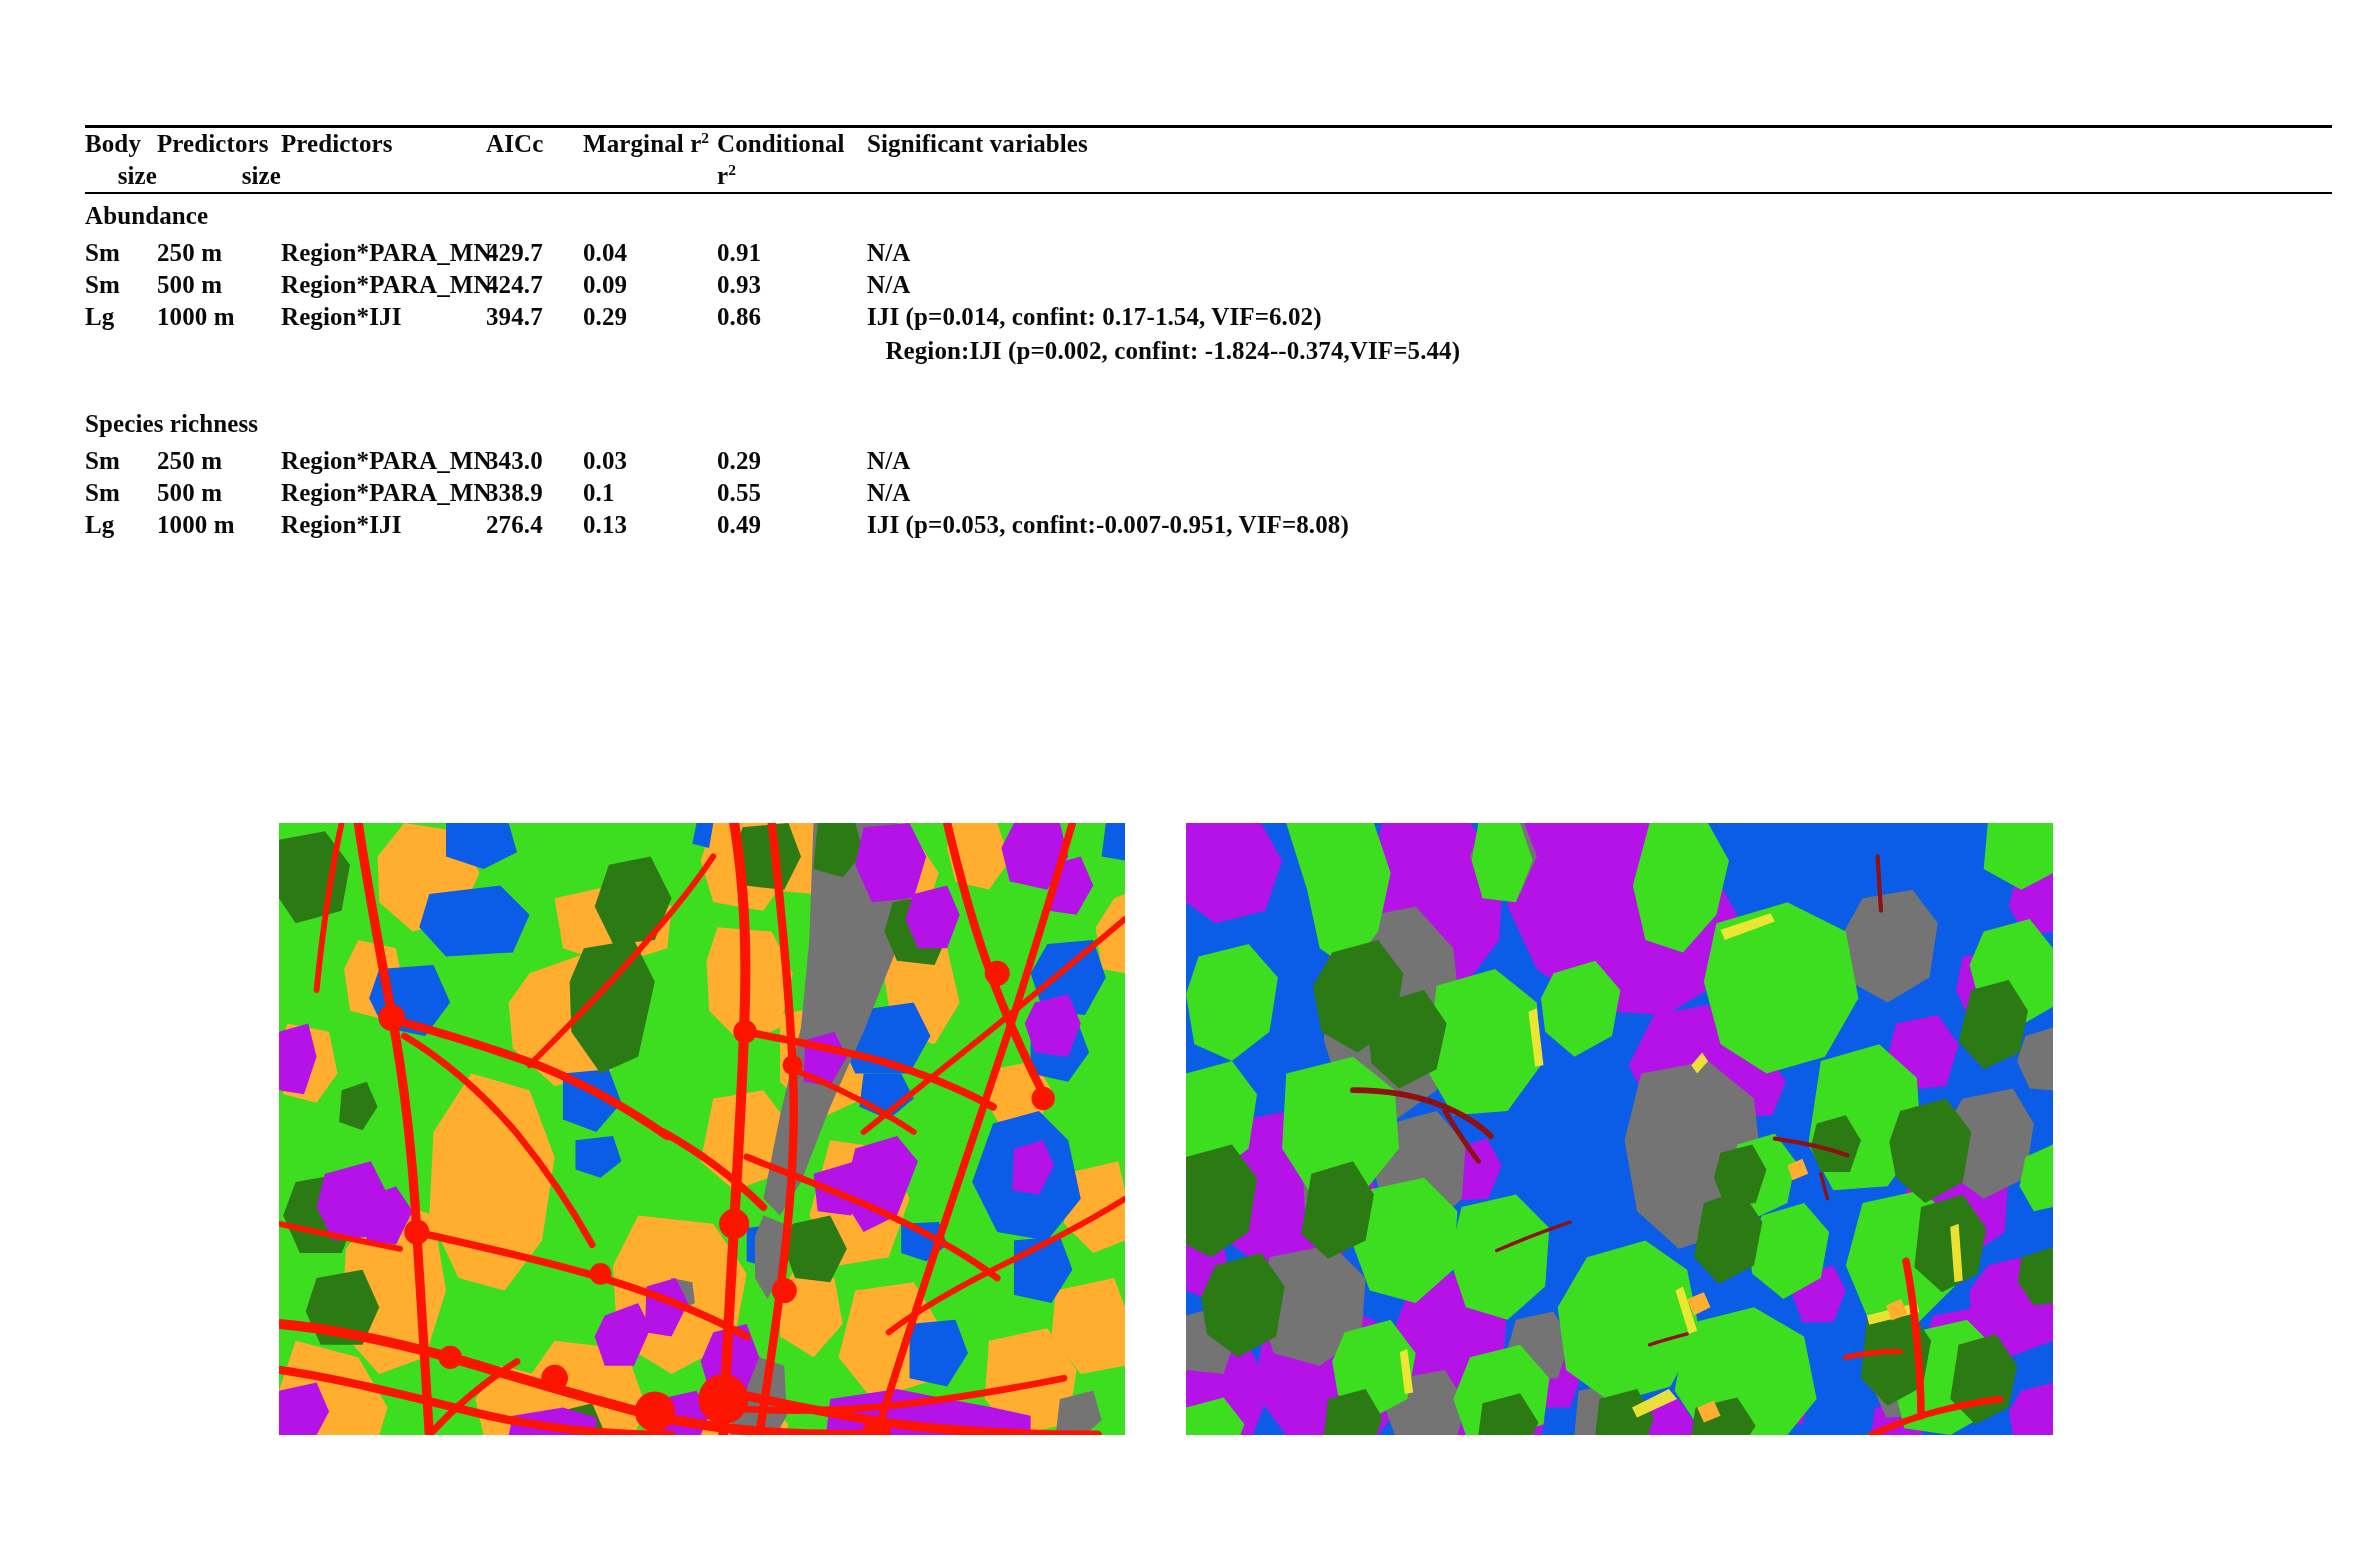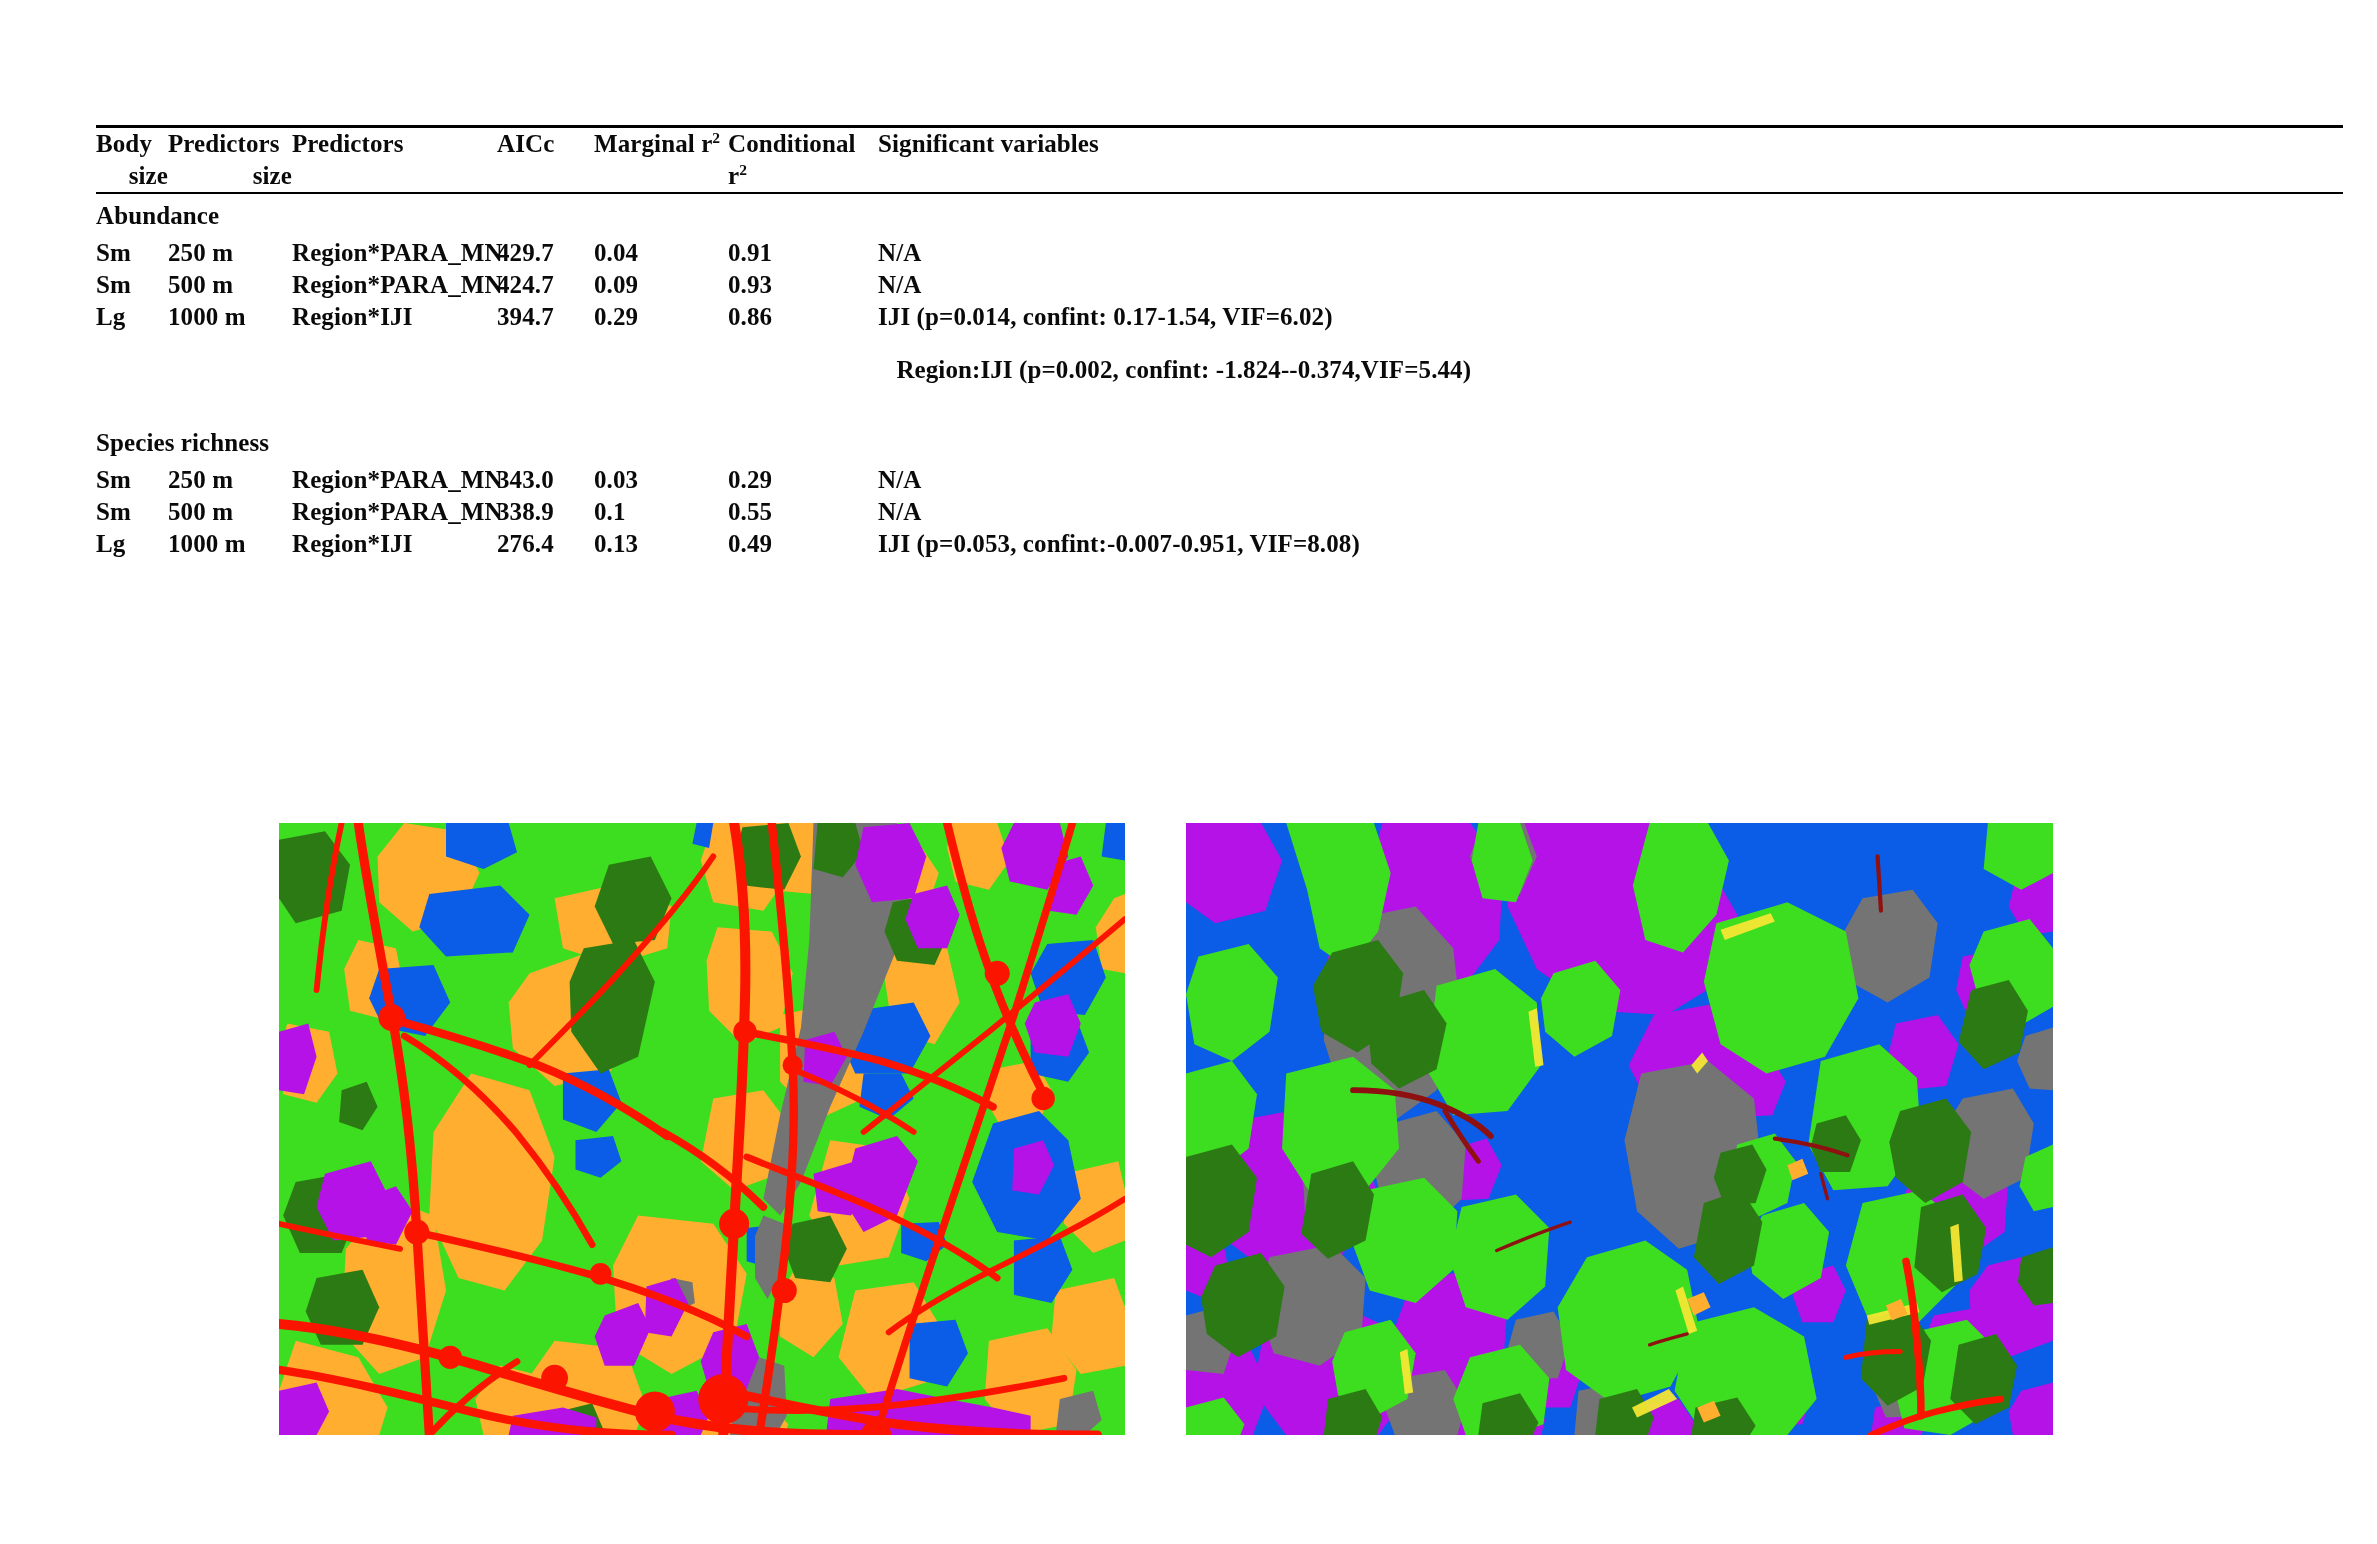--- a/index.html
+++ b/index.html
@@ -10,21 +10,21 @@
     font-family:"Liberation Serif","DejaVu Serif",serif;
     color:#0a0a0a;
     -webkit-font-smoothing:antialiased;
     position:relative;
     overflow:hidden;
   }
 
   
   #results-table-wrap{
     position:absolute;
-    left:96px; top:125px;
+    left:85px; top:125px;
     width:2247px;
   }
   table.results{
     border-collapse:collapse;
     width:100%;
     table-layout:fixed;
   }
   table.results td, table.results th{
     padding:0;
     vertical-align:top;
@@ -60,21 +60,21 @@
   tr.section-row td{
     padding-top:6px;
     padding-bottom:5px;
   }
   tr.gap-row td{height:27px;padding:0;}
   tr.cont-row td{
     padding-top:1.7px;
     padding-bottom:8.4px;
     font-weight:700;
   }
-  .sig-indent{display:inline-block;padding-left:18.4px;margin-top:19px;}
+  .sig-indent{display:inline-block;padding-left:18.4px;}
   sup{font-size:.62em;vertical-align:super;line-height:0;}
 
   
   .map-panel{
     position:absolute;
     overflow:hidden;
     background:#3ddd20;
   }
   #map-left{left:279px;  top:823px; width:846px; height:612px;}
   #map-right{left:1186px; top:823px; width:867px; height:612px;}

